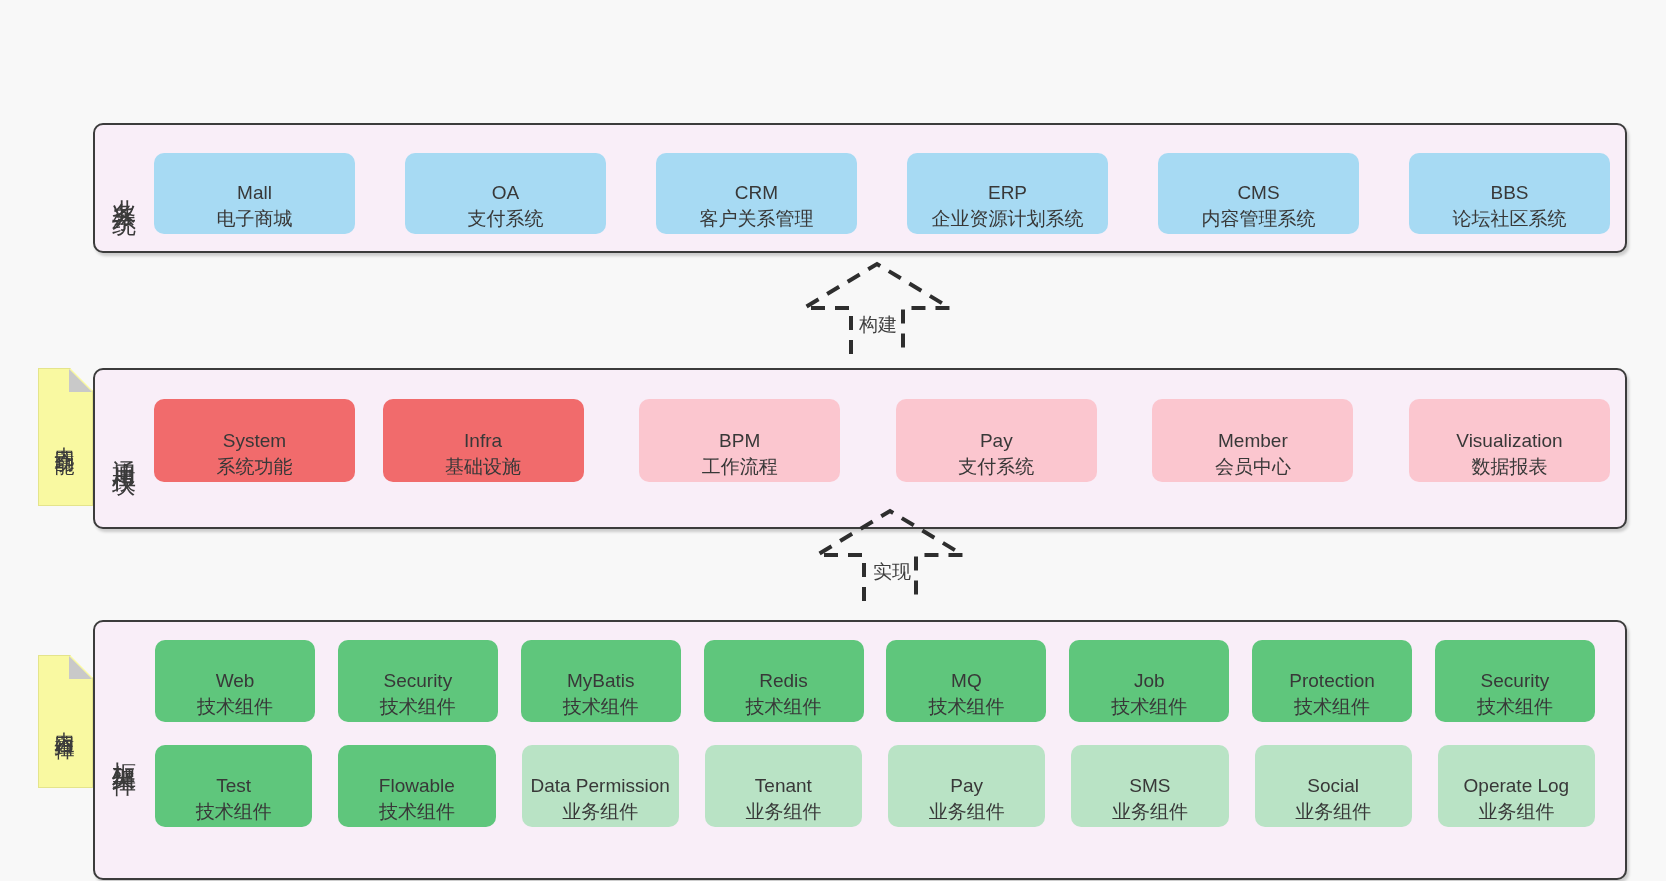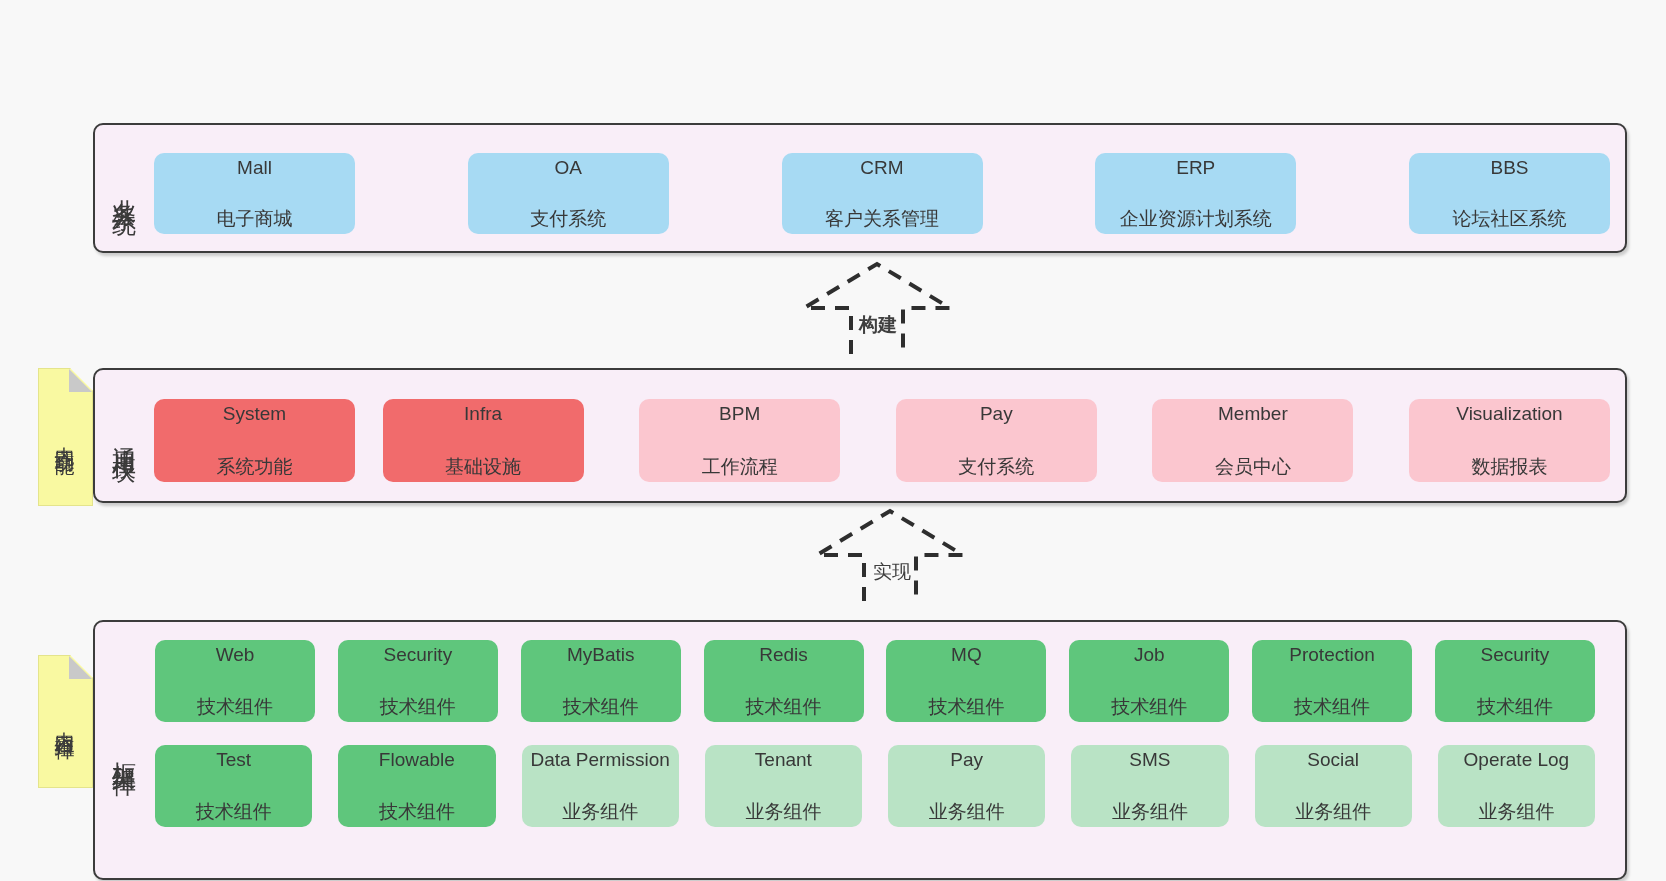--- a/index.html
+++ b/index.html
@@ -19,21 +19,21 @@
     position: absolute;
     left: 93px;
     width: 1534px;
     background: var(--band-bg, #f9eef8);
     border: 2px solid var(--border, #3c3c3c);
     border-radius: 10px;
     box-sizing: border-box;
     box-shadow: 2px 3px 3px rgba(0,0,0,0.18);
   }
   #band-business  { top: 123px; height: 130px; }
-  #band-modules   { top: 368px; height: 135px; }
+  #band-modules   { top: 368px; height: 161px; }
   #band-framework { top: 620px; height: 260px; }
 
   .band-label {
     position: absolute;
     left: 13px;
     top: 50%;
     transform: translateY(-50%);
     writing-mode: vertical-lr;
     text-orientation: upright;
     font-size: 24px;
@@ -52,21 +52,21 @@
   .row-b  { left: 59px; right: 15px; top: 28px; height: 81px; }
   .row-m  { left: 59px; right: 15px; top: 29px; height: 83px; }
   .row-f1 { left: 60px; right: 30px; top: 18px;  height: 82px; }
   .row-f2 { left: 60px; right: 30px; top: 123px; height: 82px; gap: 26px; }
 
   .box {
     border-radius: 10px;
     display: flex;
     flex-direction: column;
     align-items: center;
-    justify-content: space-between;
+    justify-content: flex-end;
     text-align: center;
     font-size: 19px;
     line-height: 26px;
     color: #383838;
     box-sizing: border-box;
     padding: 2px 6px;
   }
   .box.w6 { width: 201px; }
   .box.w8 { width: 160px; }
   .box.blue       { background: var(--blue, #a7daf3); }
@@ -122,21 +122,21 @@
   }
   .arrow-label {
     position: absolute;
     font-size: 19px;
     color: #3f3f3f;
     background: var(--page-bg, #f8f8f8);
     padding: 1px 3px;
     white-space: nowrap;
     z-index: 3;
   }
-  #arrow-build-label     { left: 856px; top: 311px; font-weight: bold; }
+  #arrow-build-label     { left: 856px; top: 311px; }
   #arrow-implement-label { left: 870px; top: 558px; }
 </style>
 </head>
 <body>
 
 <div class="canvas">
 
   <div class="band" id="band-business">
     <div class="band-label">业务系统</div>
     <div class="row row-b" id="row-business">
@@ -148,20 +148,24 @@
           <div>OA</div>
           <div>支付系统</div>
         </div>
         <div class="box blue w6">
           <div>CRM</div>
           <div>客户关系管理</div>
         </div>
         <div class="box blue w6">
           <div>ERP</div>
           <div>企业资源计划系统</div>
+        </div>
+        <div class="box blue w6">
+          <div>CMS</div>
+          <div>内容管理系统</div>
         </div>
         <div class="box blue w6">
           <div>BBS</div>
           <div>论坛社区系统</div>
         </div>
       </div>
   </div>
 
   <svg class="arrow-svg" id="arrow-build-svg" width="154" height="94" viewBox="0 0 154 94">
     <path class="arrow-path" d="M51 94 L51 48 L4 48 L77 4 L150 48 L103 48 L103 94"></path>

